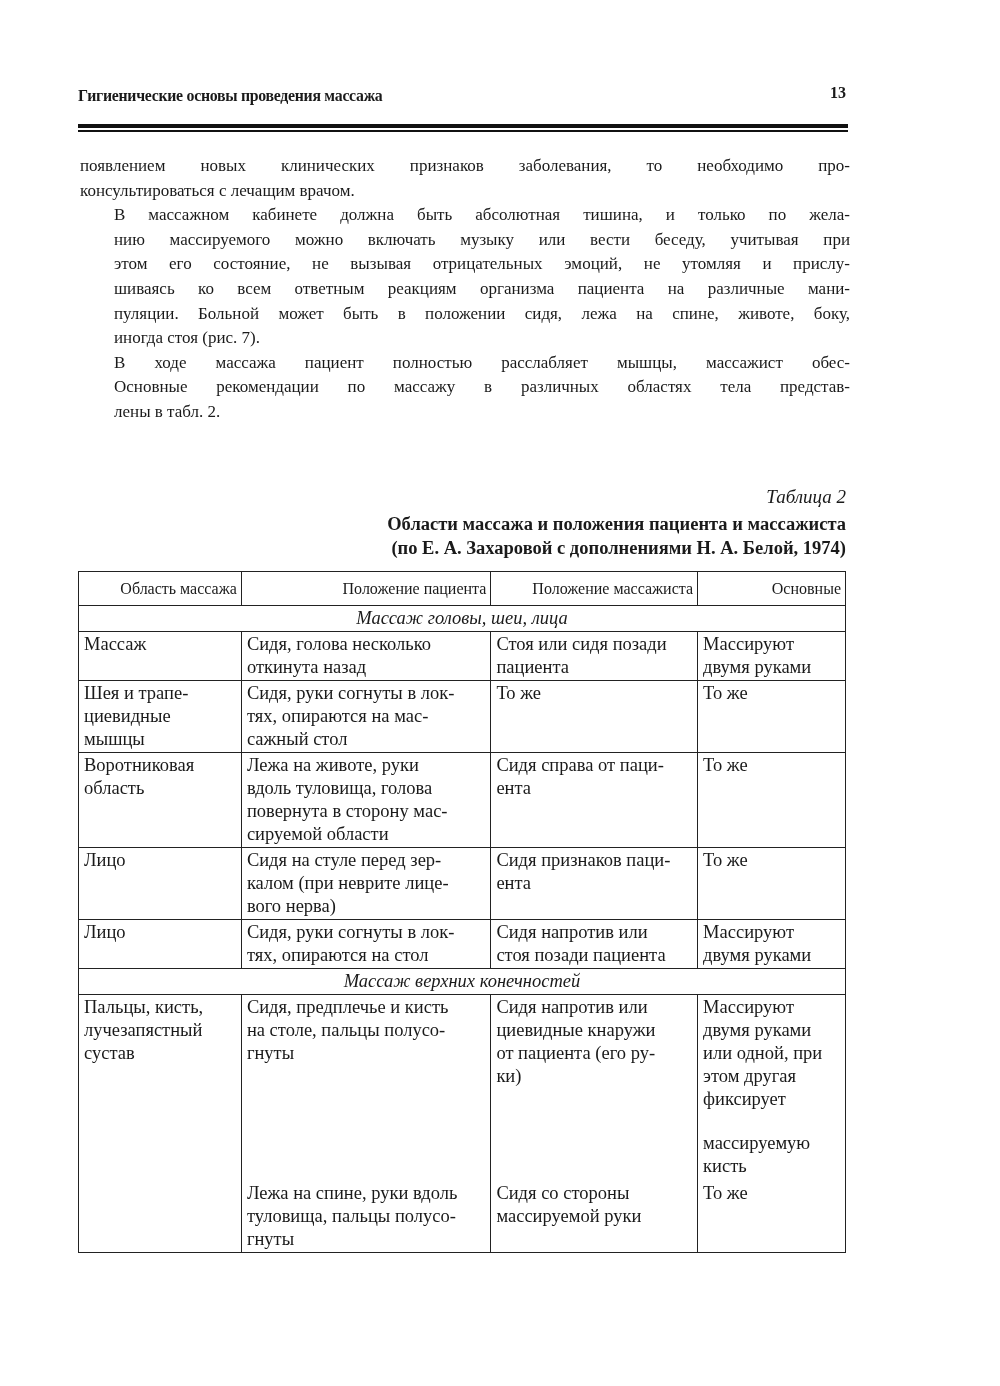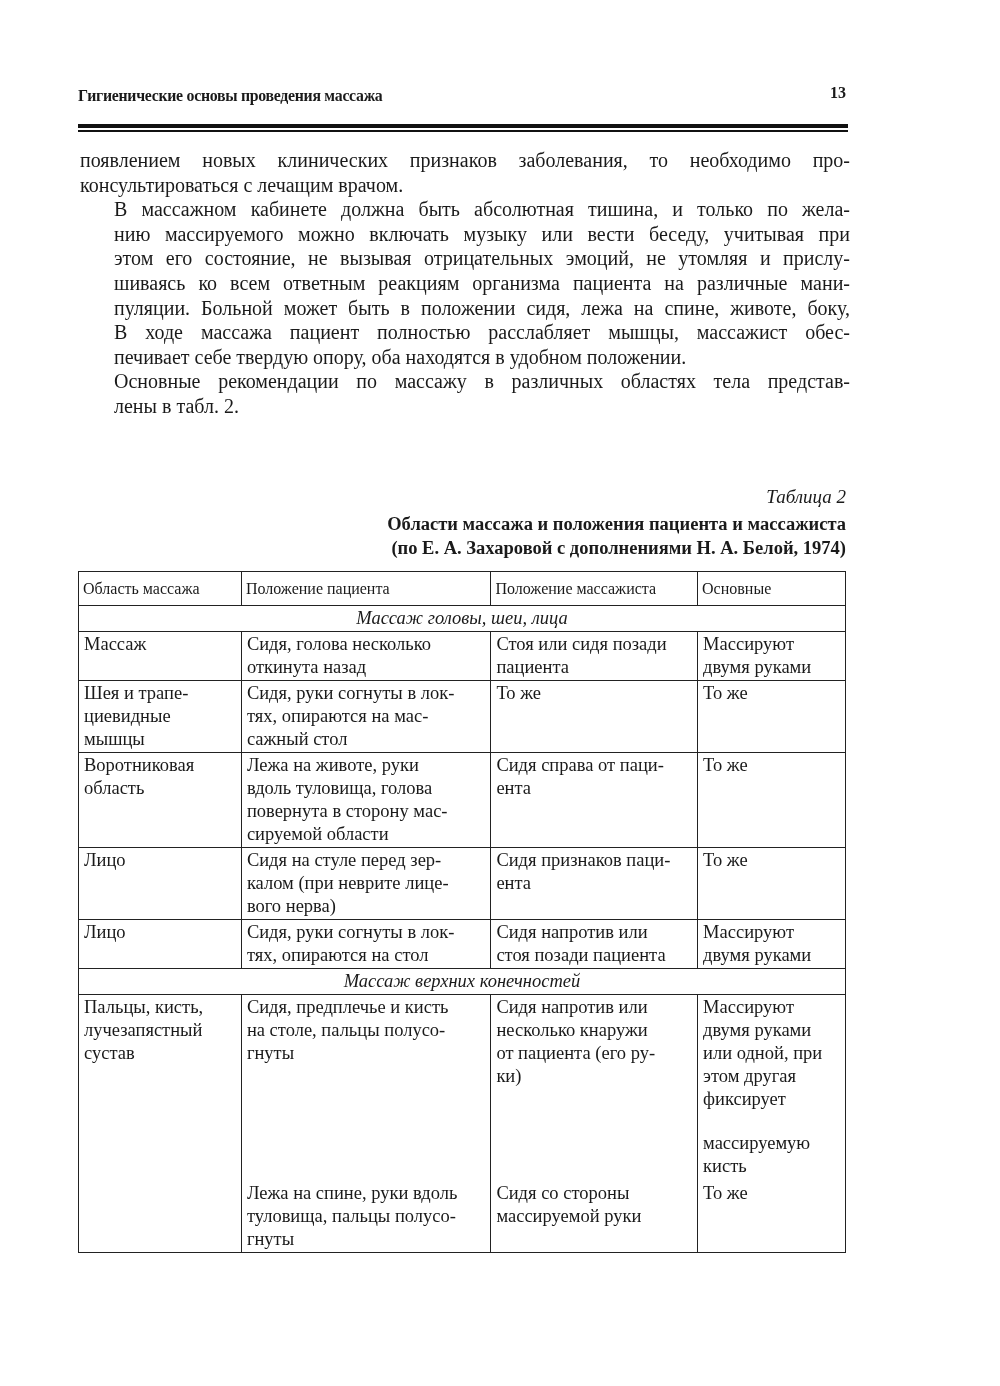--- a/index.html
+++ b/index.html
@@ -2,30 +2,30 @@
 <html><head>
 <meta charset="utf-8">
 <style>
   html, body { margin: 0; padding: 0; background: #ffffff; }
   body { width: 1000px; height: 1386px; position: relative; overflow: hidden; color: #1a1a1a; font-family: "Liberation Serif", "DejaVu Serif", serif; }
   .page-header { position: absolute; left: 78px; top: 86px; width: 768px; height: 26px; }
   .running-title { position: absolute; left: 0; top: 0; font-size: 17px; font-weight: bold; letter-spacing: -0.3px; transform: scaleX(0.93); transform-origin: left center; }
   .page-number { position: absolute; right: 0; top: -2px; font-size: 16px; font-weight: bold; }
   .rule-thick { position: absolute; left: 78px; top: 124px; width: 770px; height: 4px; background: #111; }
   .rule-thin { position: absolute; left: 78px; top: 130px; width: 770px; height: 2px; background: #111; }
-  .body-text { position: absolute; left: 80px; top: 148px; width: 770px; font-size: 20px; line-height: 24.6px; text-align: justify; }
+  .body-text { position: absolute; left: 80px; top: 154px; width: 770px; font-size: 17px; line-height: 24.6px; text-align: justify; }
   .body-text p { margin: 0; }
   .body-text p.indent { text-indent: 34px; }
   .body-text .line { display: block; text-align-last: justify; }
   .body-text .line.last { text-align-last: left; }
   .table-label { position: absolute; right: 154px; top: 486px; font-size: 19px; font-style: italic; }
   .table-title { position: absolute; left: 78px; width: 768px; top: 512px; text-align: right; font-size: 18.5px; font-weight: bold; line-height: 24px; }
   table.data { position: absolute; left: 78px; top: 571px; width: 768px; border-collapse: collapse; font-size: 18.5px; line-height: 23px; }
   table.data th, table.data td { border: 1.5px solid #222; padding: 1px 5px; vertical-align: top; text-align: left; }
-  table.data th { font-weight: normal; font-size: 16px; text-align: left; padding: 5px 4px; height: 20px; }
+  table.data th { font-weight: normal; font-size: 16px; text-align: right; padding: 5px 4px; height: 20px; }
   table.data td.section { text-align: center; font-style: italic; padding: 1px 4px; }
   table.data td.noborder-top { border-top: none; }
   table.data td.noborder-bottom { border-bottom: none; }
   col.c1 { width: 163px; } col.c2 { width: 250px; } col.c3 { width: 207px; } col.c4 { width: 148px; }
   .cell-gap { display: block; height: 92px; }
 </style>
 </head>
 <body>
 
 <div class="page-header">
@@ -39,24 +39,24 @@
   <p>
     <span class="line">появлением новых клинических признаков заболевания, то необходимо про-</span>
     <span class="line last">консультироваться с лечащим врачом.</span>
   </p>
   <p class="indent">
     <span class="line">В массажном кабинете должна быть абсолютная тишина, и только по жела-</span>
     <span class="line">нию массируемого можно включать музыку или вести беседу, учитывая при</span>
     <span class="line">этом его состояние, не вызывая отрицательных эмоций, не утомляя и прислу-</span>
     <span class="line">шиваясь ко всем ответным реакциям организма пациента на различные мани-</span>
     <span class="line">пуляции. Больной может быть в положении сидя, лежа на спине, животе, боку,</span>
+    <span class="line last">иногда стоя (рис. 7).</span>
   </p>
   <p class="indent">
     <span class="line">В ходе массажа пациент полностью расслабляет мышцы, массажист обес-</span>
-    <span class="line last">печивает себе твердую опору, оба находятся в удобном положении.</span>
   </p>
   <p class="indent">
     <span class="line">Основные рекомендации по массажу в различных областях тела представ-</span>
     <span class="line last">лены в табл. 2.</span>
   </p>
 </div>
 
 <div class="table-label">Таблица 2</div>
 <div class="table-title">
   <div>Области массажа и положения пациента и массажиста</div>
@@ -180,21 +180,21 @@
           <span style="display: block;">сустав</span>
         </td>
         <td class="noborder-bottom">
           <span style="display: block;">Сидя, предплечье и кисть</span>
           <span style="display: block;">на столе, пальцы полусо-</span>
           <span style="display: block;">гнуты</span>
           <span class="cell-gap"></span>
         </td>
         <td class="noborder-bottom">
           <span style="display: block;">Сидя напротив или</span>
-          <span style="display: block;">несколько кнаружи</span>
+          <span style="display: block;">циевидные кнаружи</span>
           <span style="display: block;">от пациента (его ру-</span>
           <span style="display: block;">ки)</span>
           <span class="cell-gap"></span>
         </td>
         <td class="noborder-bottom">
           <span style="display: block;">Массируют</span>
           <span style="display: block;">двумя руками</span>
           <span style="display: block;">или одной, при</span>
           <span style="display: block;">этом другая</span>
           <span style="display: block;">фиксирует</span>

